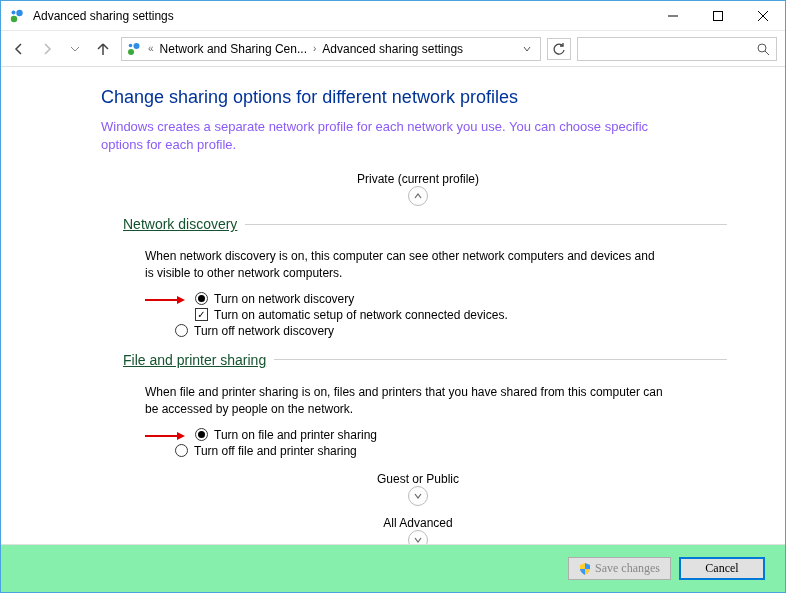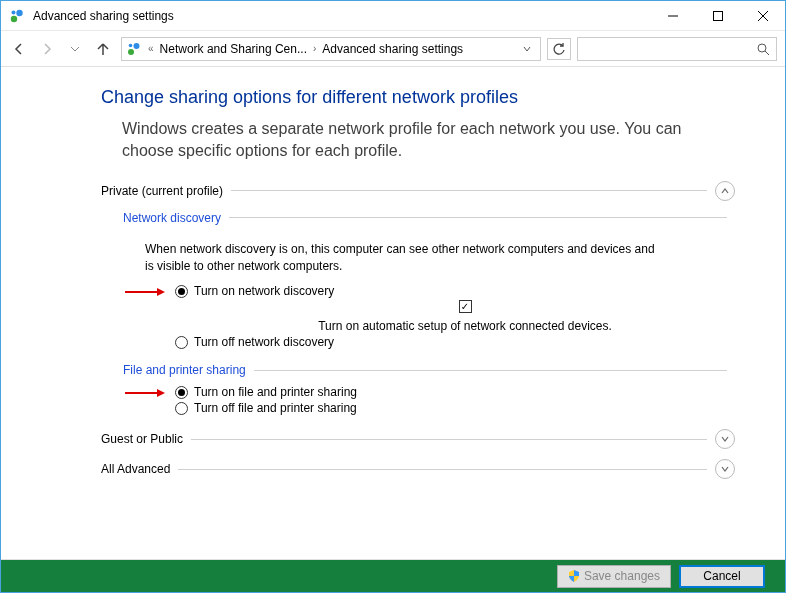--- a/index.html
+++ b/index.html
@@ -18,39 +18,39 @@
 .addr-icon { width: 16px; height: 16px; }
 .crumb-sep { color: #666; font-size: 10px; padding: 0 2px; }
 .crumb { font-size: 12px; color: #000; white-space: nowrap; }
 .addr-dd { width: 18px; height: 22px; display: flex; align-items: center; justify-content: center; color: #555; }
 .refresh-btn { width: 24px; height: 22px; border: 1px solid #ccc; display: flex; align-items: center; justify-content: center; }
 .searchbox { width: 200px; height: 24px; border: 1px solid #ccc; display: flex; align-items: center; padding: 0 6px; }
 .searchbox input { border: none; outline: none; flex: 1; font-size: 12px; }
 .search-icon { color: #555; }
 .content { flex: 1; overflow-y: auto; padding: 20px 50px 10px 100px; }
 .page-title { color: #003399; font-size: 18px; font-weight: 400; margin-bottom: 10px; }
-.page-desc { font-size: 16px; color: #404040; margin-bottom: 18px; line-height: 1.4; max-width: 580px; margin-left: 21px; }
-.section-hdr { display: flex; align-items: center; margin-bottom: 10px; }
+.page-desc { font-size: 13px; color: #8b5cf6; margin-bottom: 18px; line-height: 1.4; max-width: 580px; }
+.section-hdr { display: flex; align-items: center; margin-bottom: 10px; flex-direction: column; }
 .section-label { font-size: 12px; color: #000; white-space: nowrap; }
 .section-line { flex: 1; height: 1px; background: #d0d0d0; margin: 0 8px; }
 .chev-btn { width: 20px; height: 20px; border: 1px solid #bbb; border-radius: 50%; display: flex; align-items: center; justify-content: center; color: #555; background: #fdfdfd; }
 .subsection { margin: 0 0 14px 22px; }
 .sub-hdr { display: flex; align-items: center; margin-bottom: 8px; }
-.sub-label { font-size: 12px; color: #1d4ed8; }
+.sub-label { font-size: 14px; color: #14532d; text-decoration: underline; }
 .sub-desc { font-size: 12px; color: #000; margin: 16px 0 10px 22px; line-height: 1.4; max-width: 520px; }
 .radio-row { display: flex; align-items: center; margin: 2px 0 2px 52px; gap: 6px; position: relative; }
-.radio-row.first { margin-left: 52px; }
+.radio-row.first { margin-left: 72px; }
 .arrow-annot { position: absolute; left: -52px; top: 2px; }
 .radio { width: 13px; height: 13px; border: 1px solid #333; border-radius: 50%; display: flex; align-items: center; justify-content: center; flex-shrink: 0; }
 .radio.checked::after { content: ""; width: 7px; height: 7px; background: #000; border-radius: 50%; }
 .radio-label { font-size: 12px; }
-.check-row { display: flex; align-items: center; margin: 2px 0 2px 72px; gap: 6px; flex-direction: column; }
+.check-row { display: flex; align-items: center; margin: 2px 0 2px 72px; gap: 6px; }
 .checkbox { width: 13px; height: 13px; border: 1px solid #333; display: flex; align-items: center; justify-content: center; font-size: 10px; line-height: 1; flex-shrink: 0; }
 .checkbox.checked::after { content: "✓"; color: #000; }
-.footer { height: 33px; border-top: 1px solid #e0e0e0; background: #15803d; display: flex; align-items: center; justify-content: flex-end; padding: 0 20px; gap: 8px; }
+.footer { height: 48px; border-top: 1px solid #e0e0e0; background: #86efac; display: flex; align-items: center; justify-content: flex-end; padding: 0 20px; gap: 8px; font-family: Liberation Serif, serif; }
 .btn { height: 23px; min-width: 86px; border: 1px solid #adadad; background: #e1e1e1; font-size: 12px; display: flex; align-items: center; justify-content: center; gap: 4px; padding: 0 10px; }
 .btn.disabled { color: #888; }
 .btn.default { border: 1px solid #0078d7; box-shadow: inset 0 0 0 1px #0078d7; }
 .shield { width: 12px; height: 12px; }
 svg { display: block; }
 </style>
 </head>
 <body>
 
 <div class="window">
@@ -181,20 +181,21 @@
         <span class="radio"></span>
         <span class="radio-label">Turn off network discovery</span>
       </div>
     </div>
 
     <div class="subsection">
       <div class="sub-hdr">
         <span class="sub-label">File and printer sharing</span>
         <span class="section-line"></span>
       </div>
+      <p class="sub-desc">When file and printer sharing is on, files and printers that you have shared from this computer can be accessed by people on the network.</p>
       <div class="radio-row first">
         <span class="arrow-annot">
             <svg width="44" height="12" viewBox="0 0 44 12">
               <line x1="2" y1="6" x2="34" y2="6" stroke="#d00" stroke-width="2"></line>
               <path d="M34 2 L42 6 L34 10 Z" fill="#d00"></path>
             </svg>
           </span>
         <span class="radio checked"></span>
         <span class="radio-label">Turn on file and printer sharing</span>
       </div>

